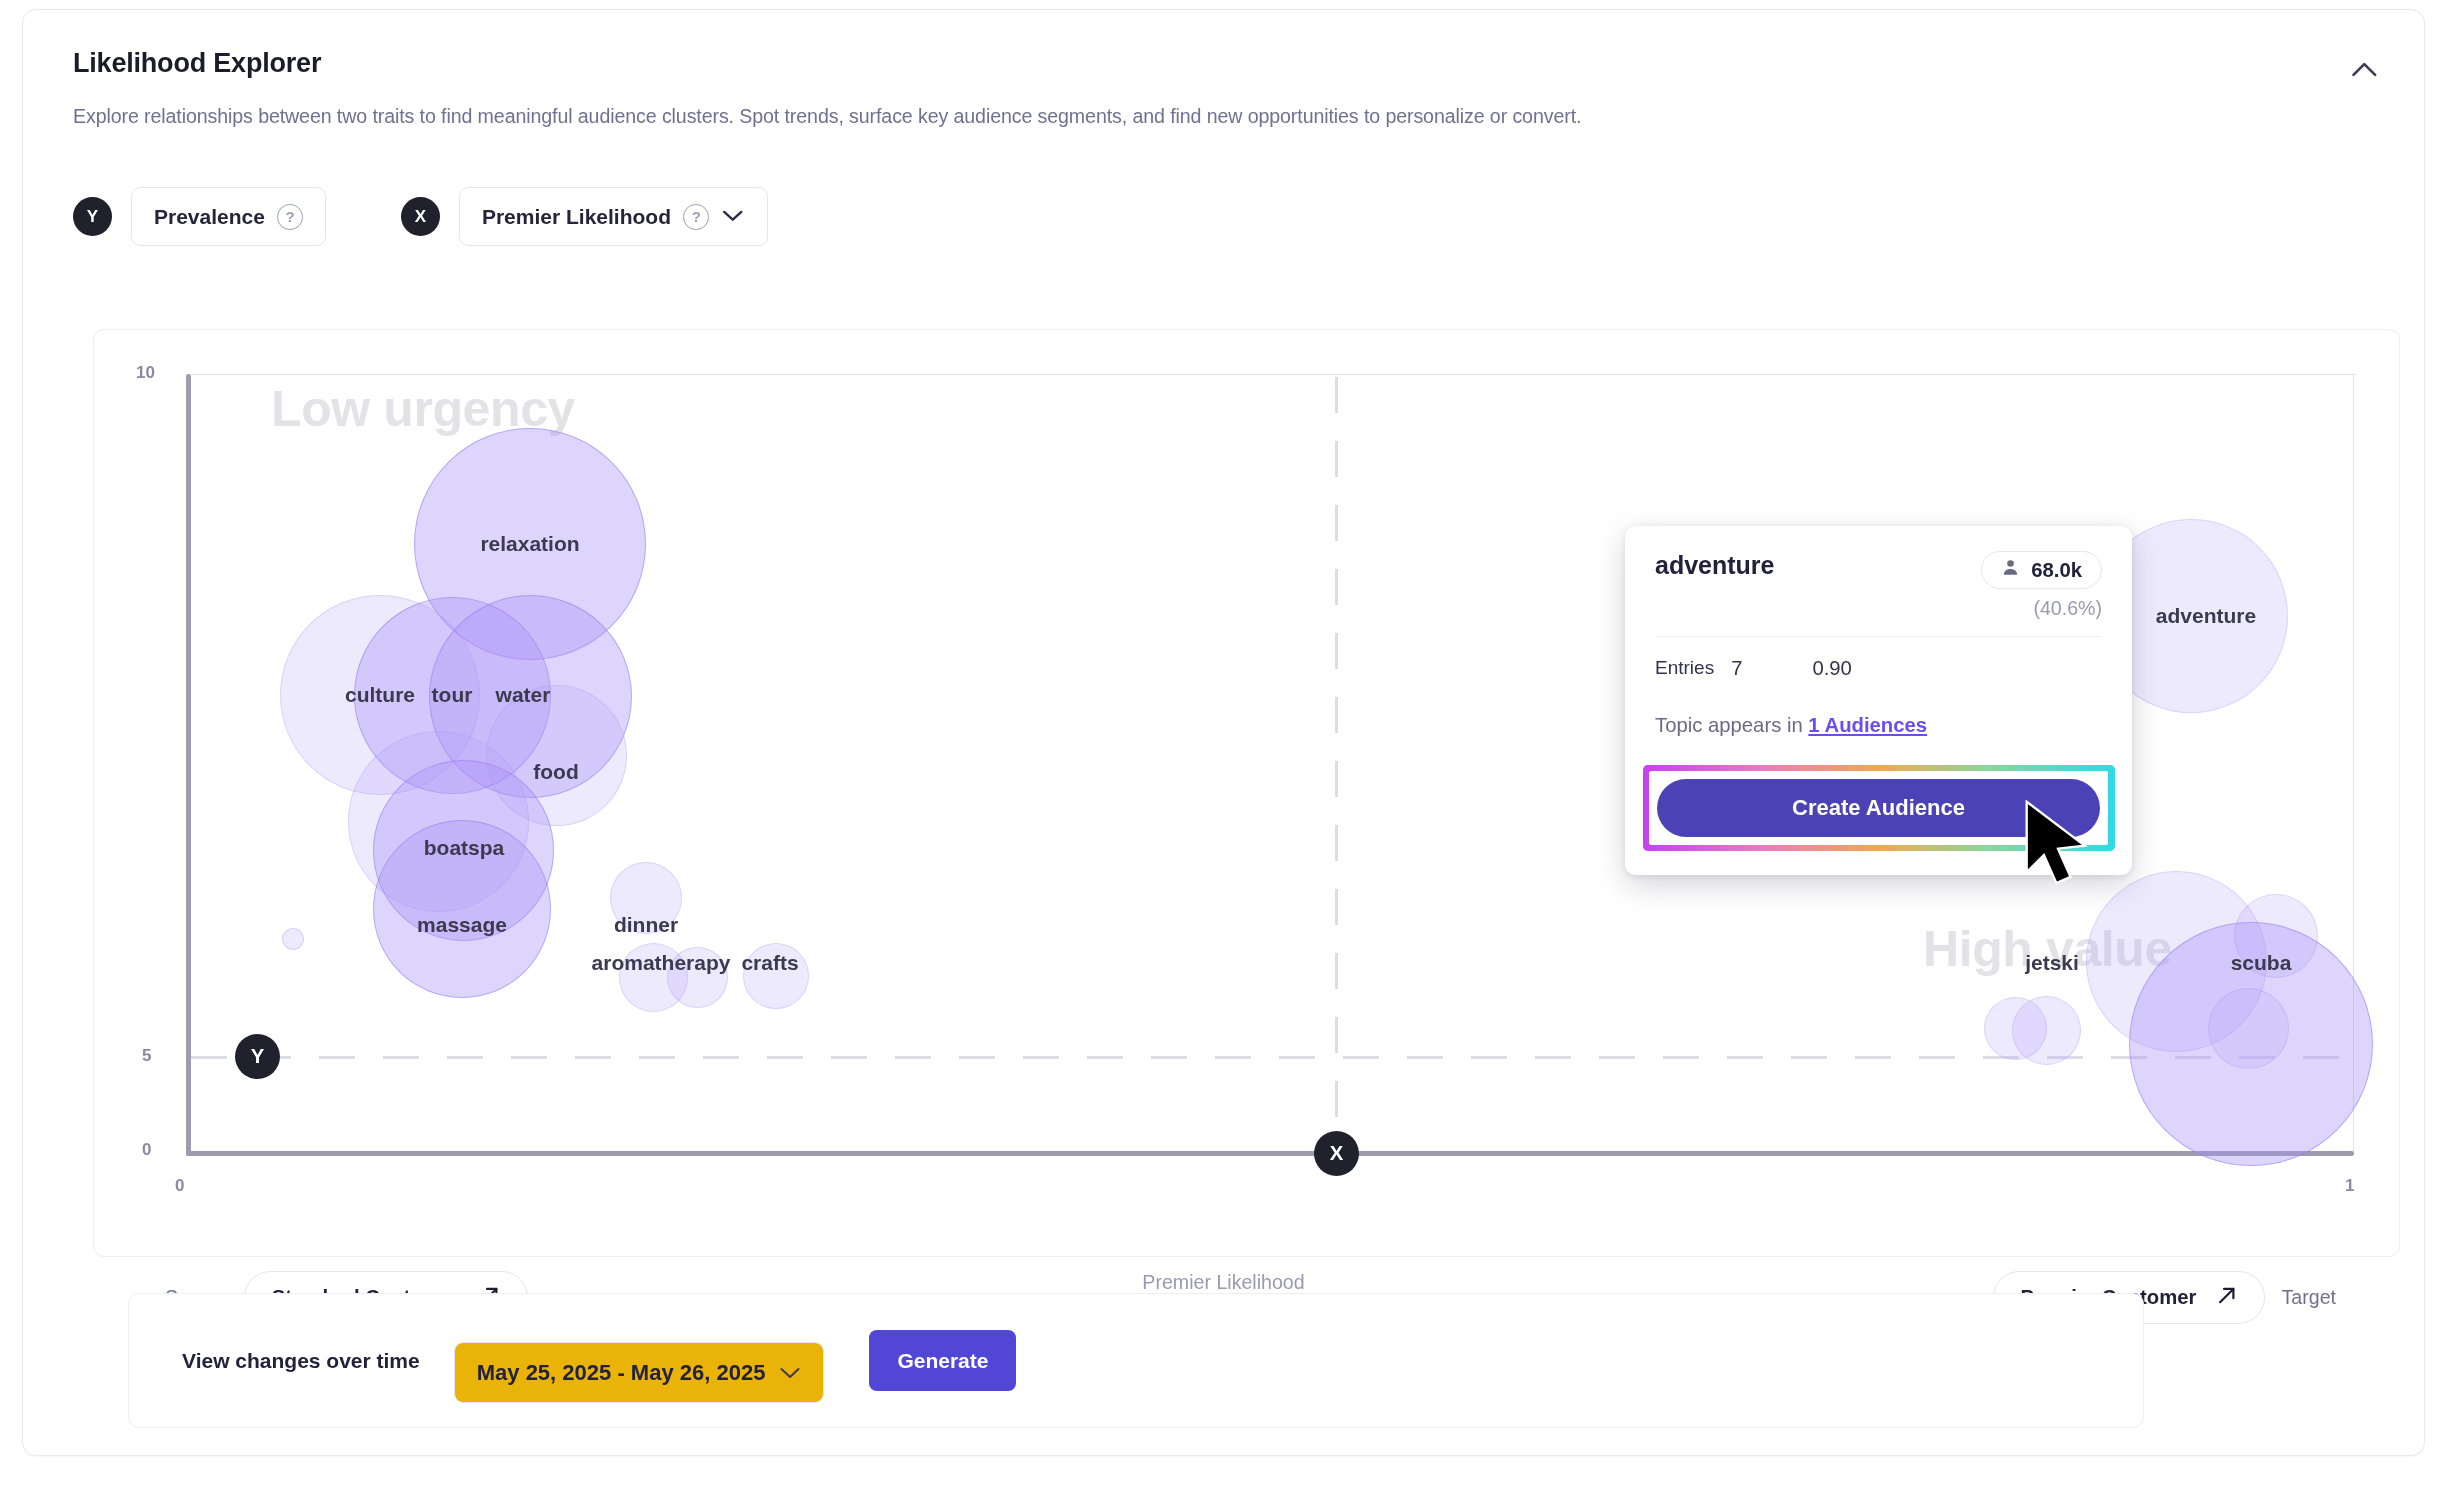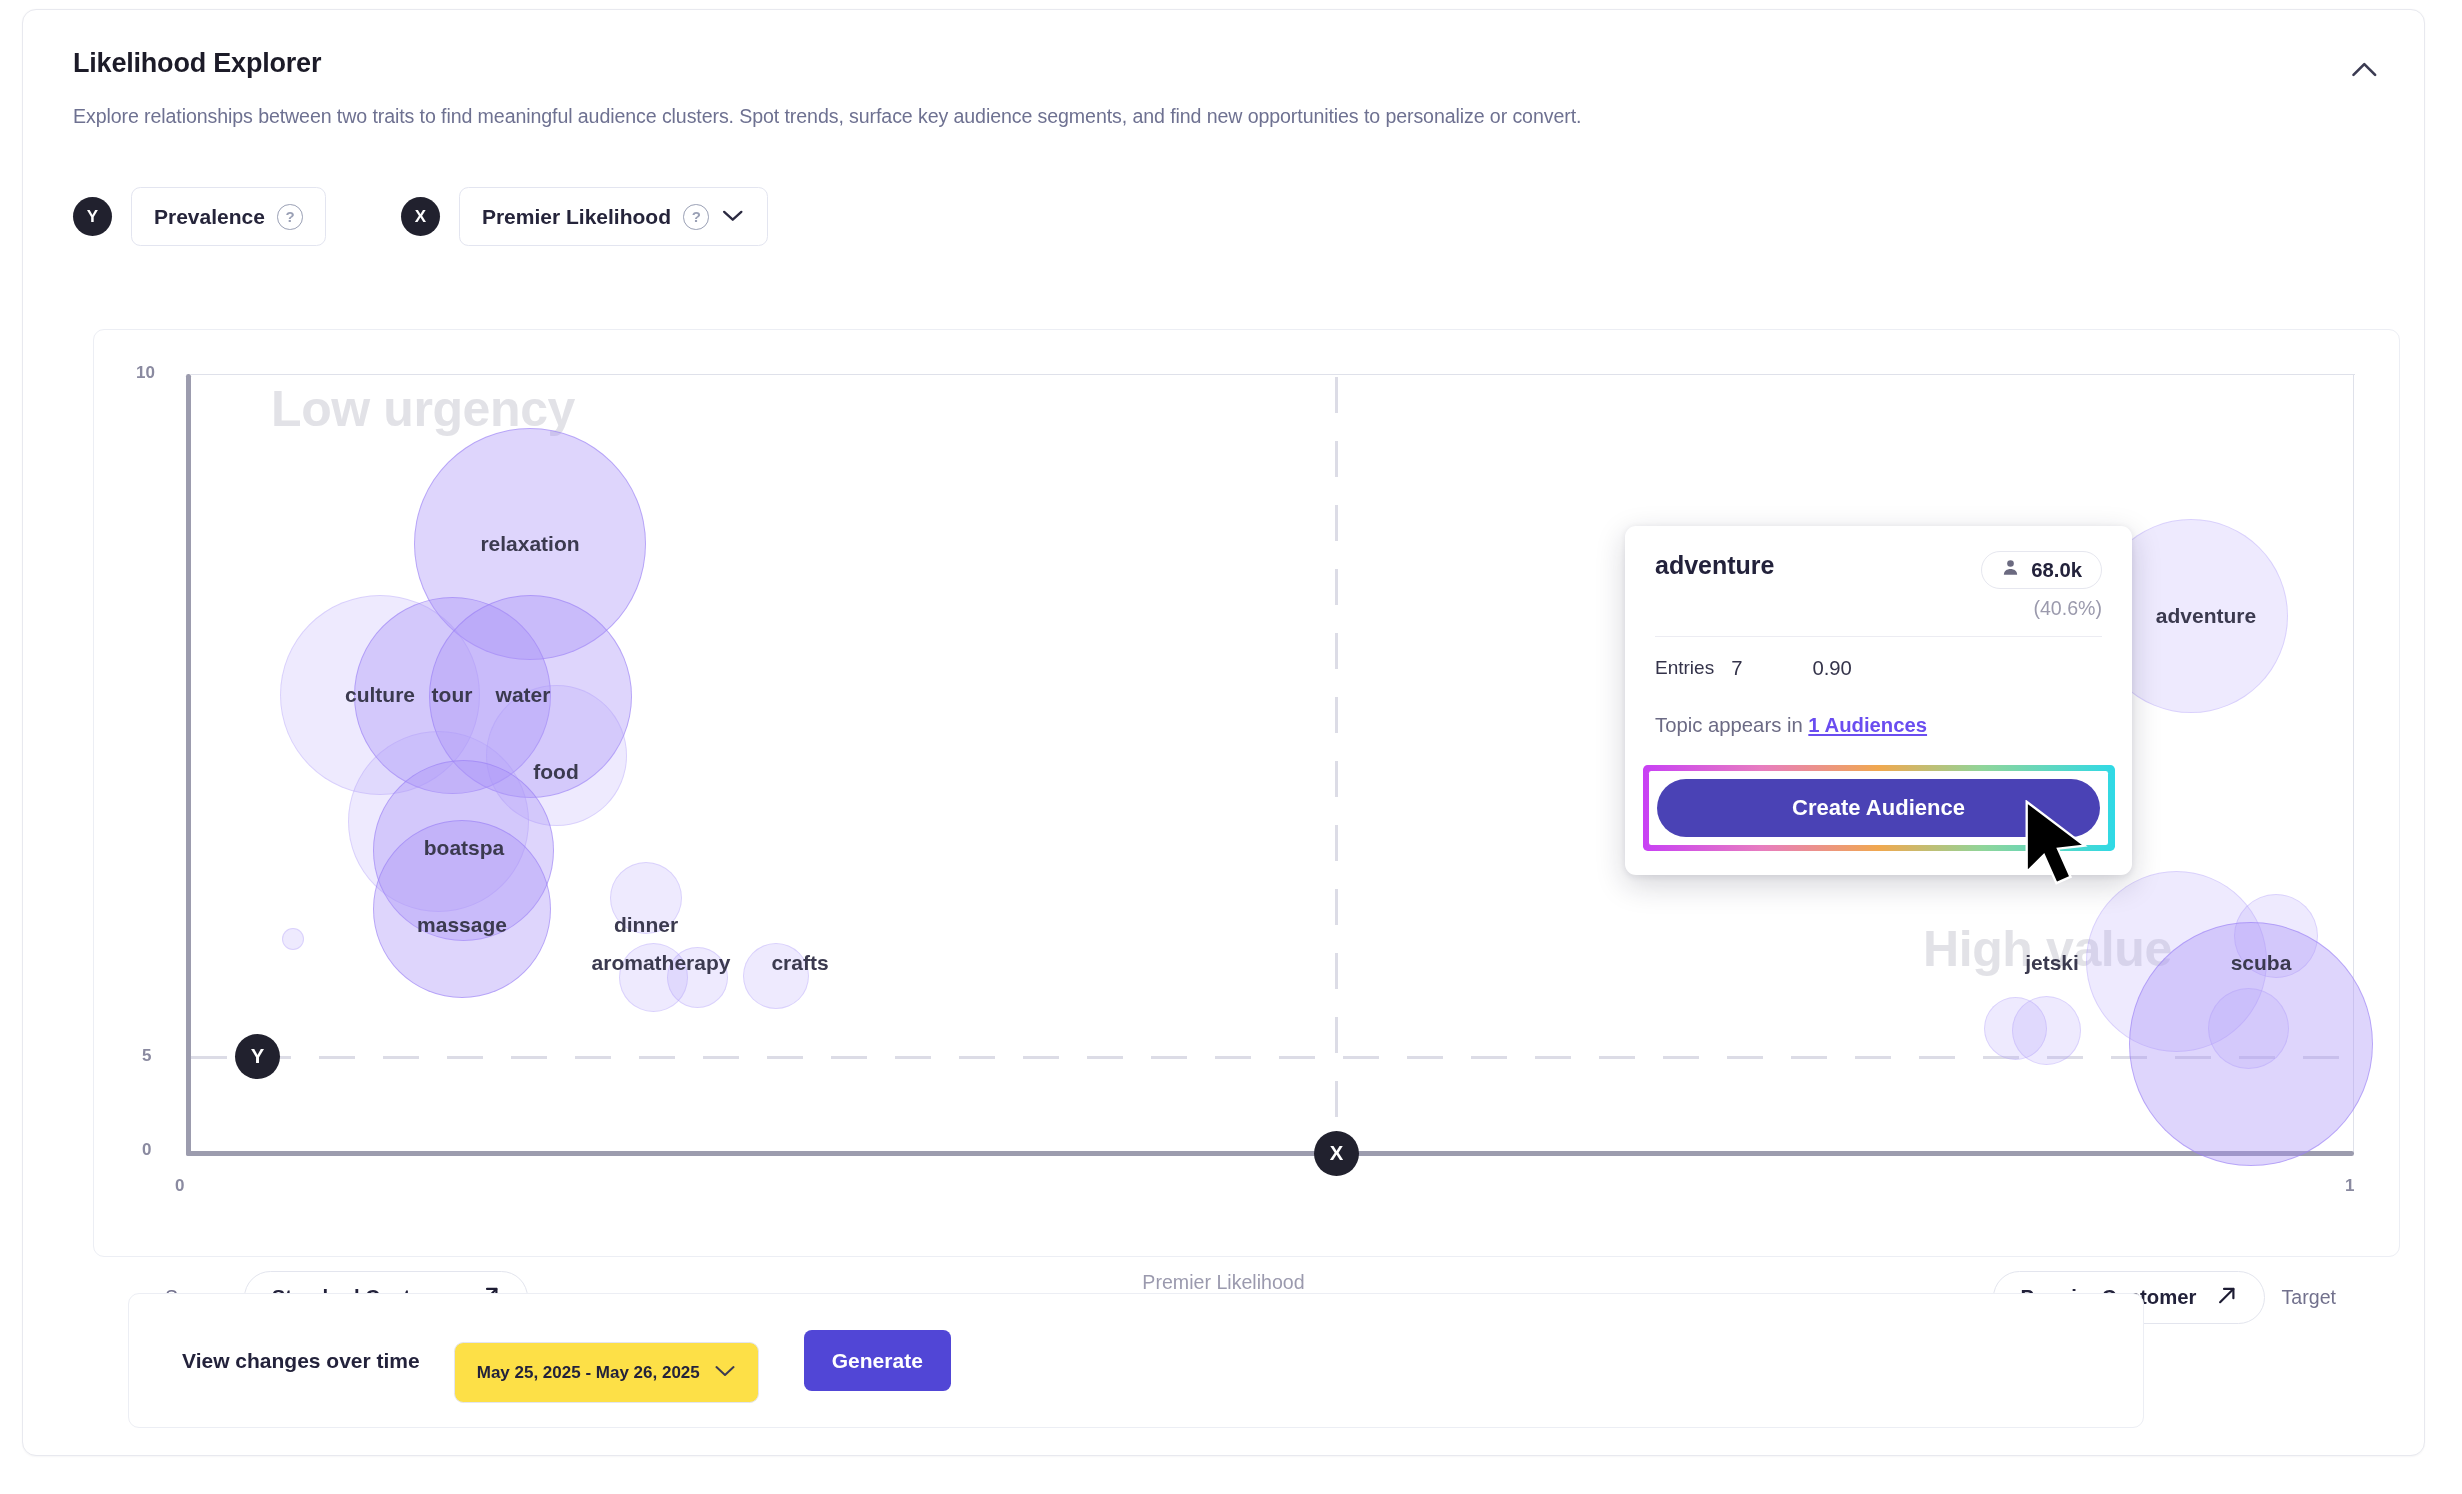--- a/index.html
+++ b/index.html
@@ -120,23 +120,23 @@
   }
   
   .bottombar{
     position:absolute;left:105px;top:1283px;width:2016px;height:135px;
     border:0.8px solid #eceef4;border-radius:11px;background:#fff;box-sizing:border-box;
     display:flex;align-items:center;gap:0;padding-left:28px;
   }
   .bb-label{font-size:21px;font-weight:700;color:#23223b;margin-left:25px;}
   .date-select{
     margin-left:34px;height:61px;box-sizing:border-box;
-    border:0.8px solid #e3e5f0;border-radius:9.4px;background:#fde047;
+    border:0.8px solid #e3e5f0;border-radius:9.4px;background:#eab308;
     display:flex;align-items:center;gap:14px;padding:0 22px;
-    font-size:17px;font-weight:600;color:#23223b;cursor:pointer;margin-top:24px;
+    font-size:22px;font-weight:600;color:#23223b;cursor:pointer;margin-top:24px;
   }
   .gen-btn{
     margin-left:45px;height:61px;box-sizing:border-box;
     border-radius:7.8px;background:#5146d6;color:#fff;border:none;
     padding:0 28px;font-size:21px;font-weight:700;cursor:pointer;
     font-family:"Liberation Sans", sans-serif;
   }
   
   .tooltip{
     position:absolute;left:1602px;top:516px;width:507px;
@@ -255,21 +255,21 @@
 
       <div class="bubble-label" style="left:342px;top:170px;">relaxation</div>
       <div class="bubble-label" style="left:192px;top:321px;">culture</div>
       <div class="bubble-label" style="left:264px;top:321px;">tour</div>
       <div class="bubble-label" style="left:335px;top:321px;">water</div>
       <div class="bubble-label" style="left:368px;top:398px;">food</div>
       <div class="bubble-label" style="left:276px;top:474px;">boatspa</div>
       <div class="bubble-label" style="left:274px;top:551px;">massage</div>
       <div class="bubble-label" style="left:458px;top:551px;">dinner</div>
       <div class="bubble-label" style="left:473px;top:589px;">aromatherapy</div>
-      <div class="bubble-label" style="left:612px;top:589px;">crafts</div>
+      <div class="bubble-label" style="left:582px;top:589px;">crafts</div>
       <div class="bubble-label" style="left:2018px;top:242px;">adventure</div>
       <div class="bubble-label" style="left:1864px;top:589px;">jetski</div>
       <div class="bubble-label" style="left:2073px;top:589px;">scuba</div>
     </div>
   </div>
 
   <div class="src-row">
     <span class="sm-lbl">Source</span>
     <div class="outpill">
       <span>Standard Customer</span>

